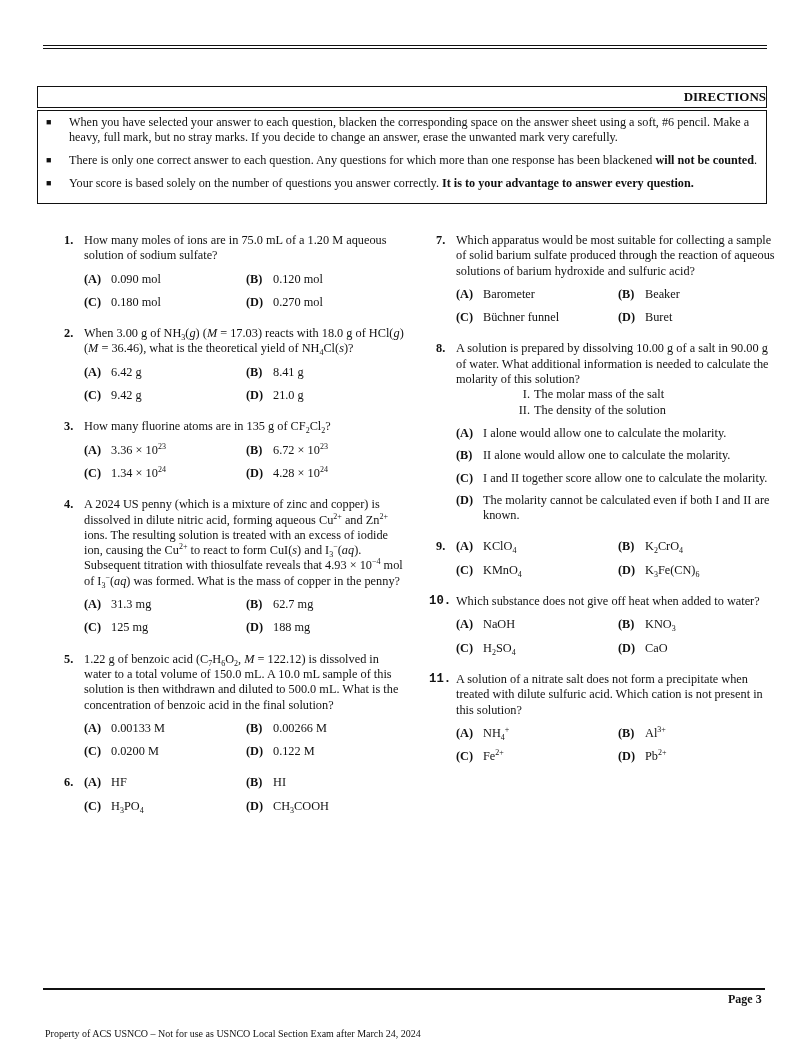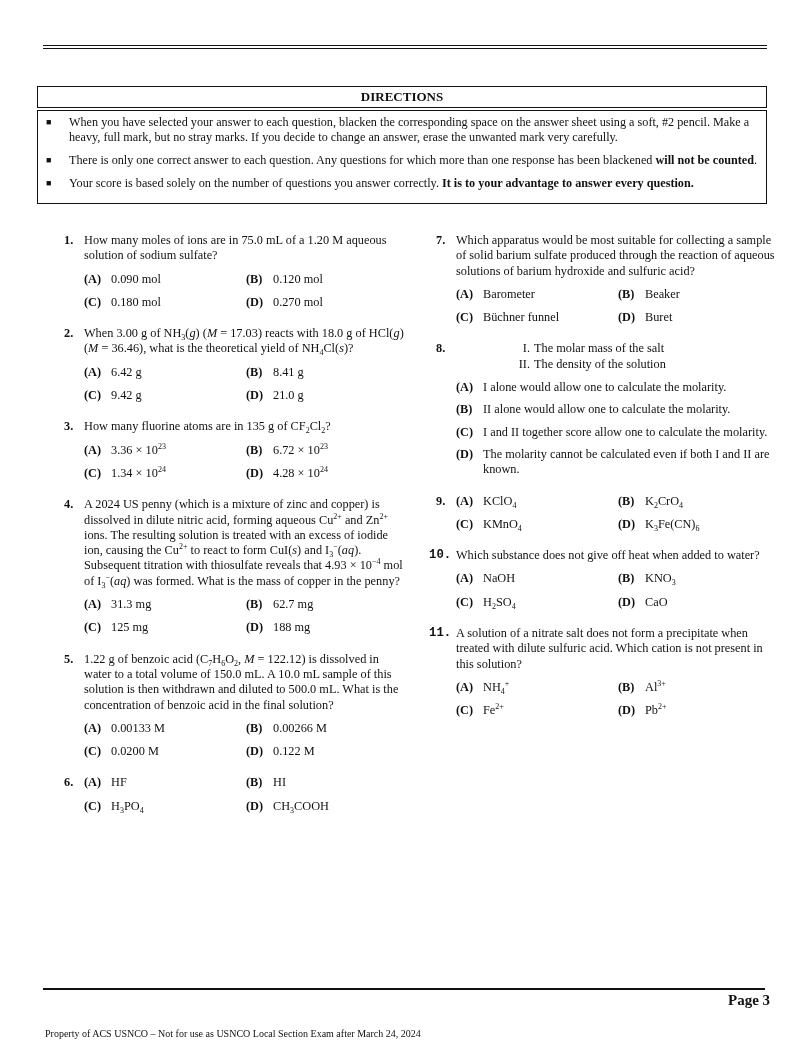--- a/index.html
+++ b/index.html
@@ -1,21 +1,21 @@
 <!DOCTYPE html>
 <html><head>
 <meta charset="utf-8">
 <style>
   html, body { margin:0; padding:0; background:#ffffff; }
   body { width:807px; height:1048px; position:relative; overflow:hidden;
          font-family:"Liberation Serif", serif; color:#111; }
   .top-rule { position:absolute; left:43px; top:45px; width:724px; height:1px;
               border-top:1.5px solid #111; border-bottom:1.5px solid #111; padding-top:1px; }
   .dir-head { position:absolute; left:37px; top:86px; width:728px; height:20px;
-              border:1.5px solid #111; text-align:center; font-weight:bold;
+              border:1.5px solid #111; text-align:right; font-weight:bold;
               font-size:13px; line-height:20px; box-sizing:content-box; }
   .dir-body { position:absolute; left:37px; top:110px; width:728px; height:92px;
               border:1.5px solid #111; font-size:12.2px; line-height:15px; }
   .dir-item { position:relative; padding-left:31px; padding-right:8px; margin-top:4px; }
   .dir-item .bullet { position:absolute; left:8px; top:0; font-size:9px; }
   .dir-item + .dir-item { margin-top:8px; }
   .col { position:absolute; top:233px; font-size:12.3px; line-height:15.3px; }
   .col.left { left:64px; width:340px; }
   .col.right { left:436px; width:340px; }
   .q { position:relative; padding-left:20px; margin-bottom:16px; }
@@ -26,32 +26,32 @@
   .choices.single { grid-template-columns: 320px; row-gap:7px; }
   .ch { position:relative; padding-left:27px; }
   .ch .lab { position:absolute; left:0; font-weight:bold; }
   .roman { margin-top:0; padding-left:56px; }
   .roman div { position:relative; padding-left:22px; }
   .roman .rn { position:absolute; left:0; width:18px; text-align:right; }
   sub, sup { font-size:8px; line-height:0; }
   .footer-rule { position:absolute; left:43px; top:988px; width:722px; height:0;
                  border-top:2.5px solid #111; }
   .footer-left { position:absolute; left:45px; top:1028px; font-weight:normal; font-size:10px; }
-  .footer-right { position:absolute; left:728px; top:992px; font-weight:bold; font-size:15px; }
+  .footer-right { position:absolute; left:728px; top:992px; font-weight:bold; font-size:12px; }
 </style>
 </head>
 <body>
 
 <div class="top-rule"></div>
 
 <div class="dir-head">DIRECTIONS</div>
 <div class="dir-body">
   <div class="dir-item">
     <span class="bullet">■</span>
-    <span>When you have selected your answer to each question, blacken the corresponding space on the answer sheet using a soft, #2 pencil. Make a heavy, full mark, but no stray marks. If you decide to change an answer, erase the unwanted mark very carefully.</span>
+    <span>When you have selected your answer to each question, blacken the corresponding space on the answer sheet using a soft, #6 pencil. Make a heavy, full mark, but no stray marks. If you decide to change an answer, erase the unwanted mark very carefully.</span>
   </div>
   <div class="dir-item">
     <span class="bullet">■</span>
     <span>There is only one correct answer to each question. Any questions for which more than one response has been blackened </span><b>will not be counted</b><span>.</span>
   </div>
   <div class="dir-item">
     <span class="bullet">■</span>
     <span>Your score is based solely on the number of questions you answer correctly. </span><b>It is to your advantage to answer every question.</b>
   </div>
 </div>
@@ -123,20 +123,21 @@
       <div class="stem">Which apparatus would be most suitable for collecting a sample of solid barium sulfate produced through the reaction of aqueous solutions of barium hydroxide and sulfuric acid?</div>
       <div class="choices">
         <div class="ch"><span class="lab">(A)</span><span>Barometer</span></div>
         <div class="ch"><span class="lab">(B)</span><span>Beaker</span></div>
         <div class="ch"><span class="lab">(C)</span><span>Büchner funnel</span></div>
         <div class="ch"><span class="lab">(D)</span><span>Buret</span></div>
       </div>
     </div>
     <div class="q">
       <span class="num">8.</span>
+      <div class="stem">A solution is prepared by dissolving 10.00 g of a salt in 90.00 g of water.  What additional information is needed to calculate the molarity of this solution?</div>
       <div class="roman">
         <div><span class="rn">I.</span><span>The molar mass of the salt</span></div>
         <div><span class="rn">II.</span><span>The density of the solution</span></div>
       </div>
       <div class="choices single">
         <div class="ch"><span class="lab">(A)</span><span>I alone would allow one to calculate the molarity.</span></div>
         <div class="ch"><span class="lab">(B)</span><span>II alone would allow one to calculate the molarity.</span></div>
         <div class="ch"><span class="lab">(C)</span><span>I and II together score allow one to calculate the molarity.</span></div>
         <div class="ch"><span class="lab">(D)</span><span>The molarity cannot be calculated even if both I and II are known.</span></div>
       </div>

